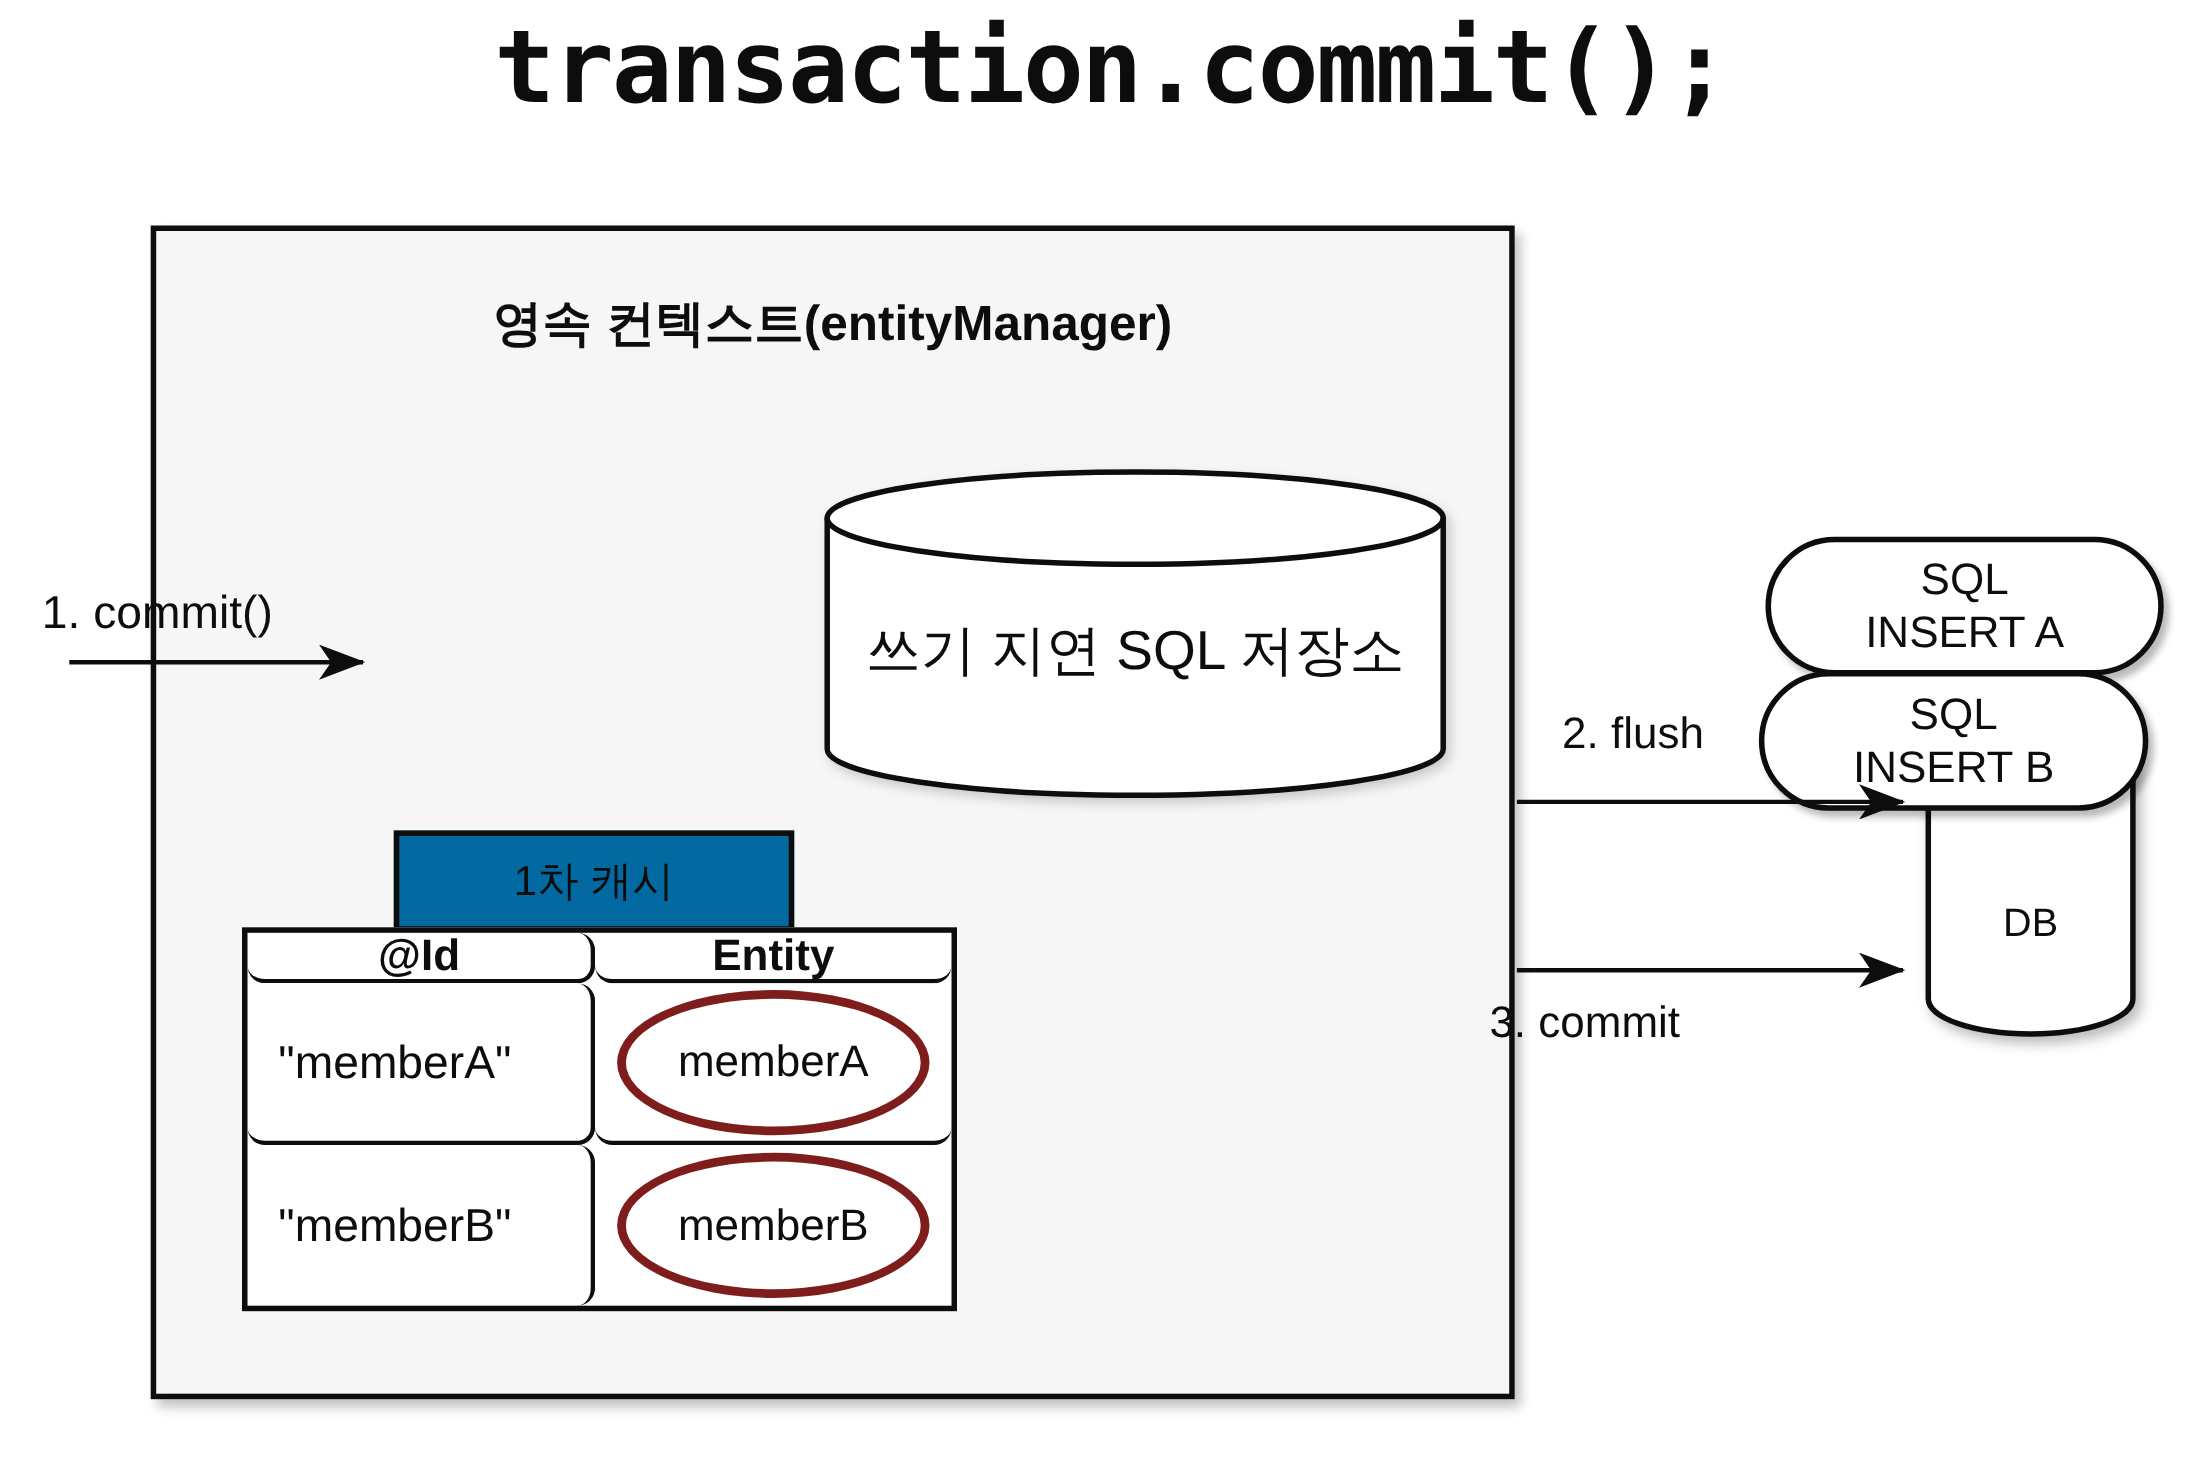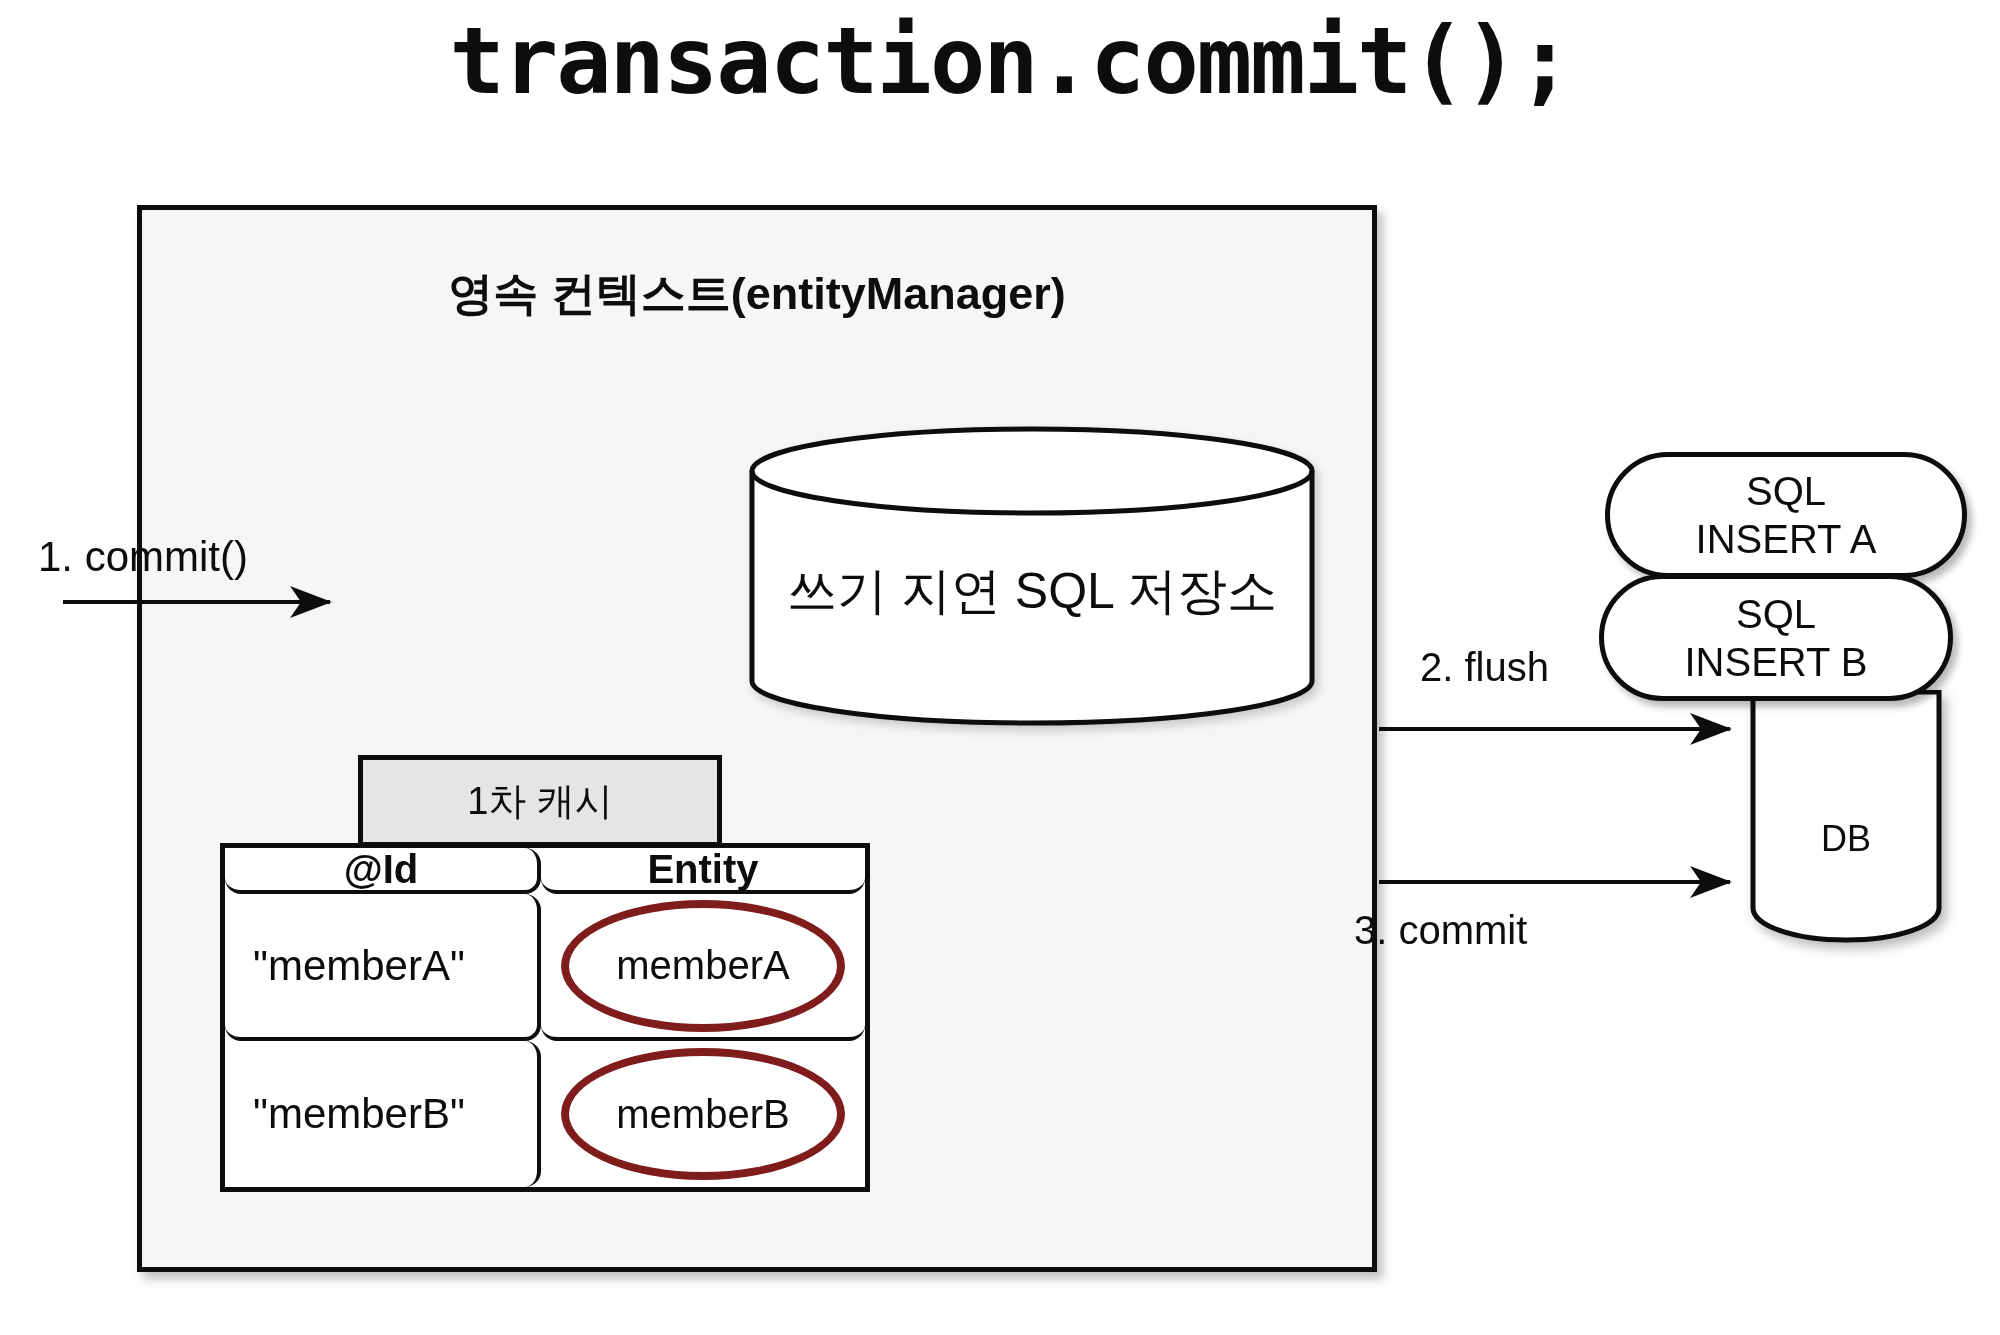--- a/index.html
+++ b/index.html
@@ -47,21 +47,21 @@
   #store-cylinder svg { filter: drop-shadow(4px 5px 5px rgba(0,0,0,0.18)); }
   #store-label {
     left: 746px; top: 558px; width: 572px;
     text-align: center; font-size: 50px;
     z-index: 3;
   }
 
   
   #cache-label-box {
     left: 358px; top: 755px; width: 364px; height: 92px;
-    background: #e5e5e5;
+    background: #0369a1;
     border: 5px solid #0d0d0d;
     box-sizing: border-box;
     display: flex; align-items: center; justify-content: center;
     font-size: 38px;
     z-index: 2;
   }
   #cache-table {
     left: 220px; top: 843px; width: 650px; height: 349px;
     background: #ffffff;
     border: 5px solid #0d0d0d;
@@ -90,20 +90,21 @@
   
   .pill {
     background: #ffffff;
     border: 5px solid #0d0d0d;
     border-radius: 66px;
     box-sizing: border-box;
     display: flex; flex-direction: column;
     align-items: center; justify-content: center;
     font-size: 40px; line-height: 1.2;
     box-shadow: 5px 6px 7px rgba(0,0,0,0.28);
+    margin-top: 36px;
   }
   #pill-a { left: 1605px; top: 452px; width: 362px; height: 126px; z-index: 4; }
   #pill-b { left: 1599px; top: 574px; width: 354px; height: 127px; z-index: 5; }
 
   
   #db-cylinder { left: 1748px; top: 690px; z-index: 3; }
   #db-cylinder svg { filter: drop-shadow(5px 6px 6px rgba(0,0,0,0.28)); }
   #db-label {
     left: 1748px; top: 818px; width: 196px;
     text-align: center; font-size: 36px;

